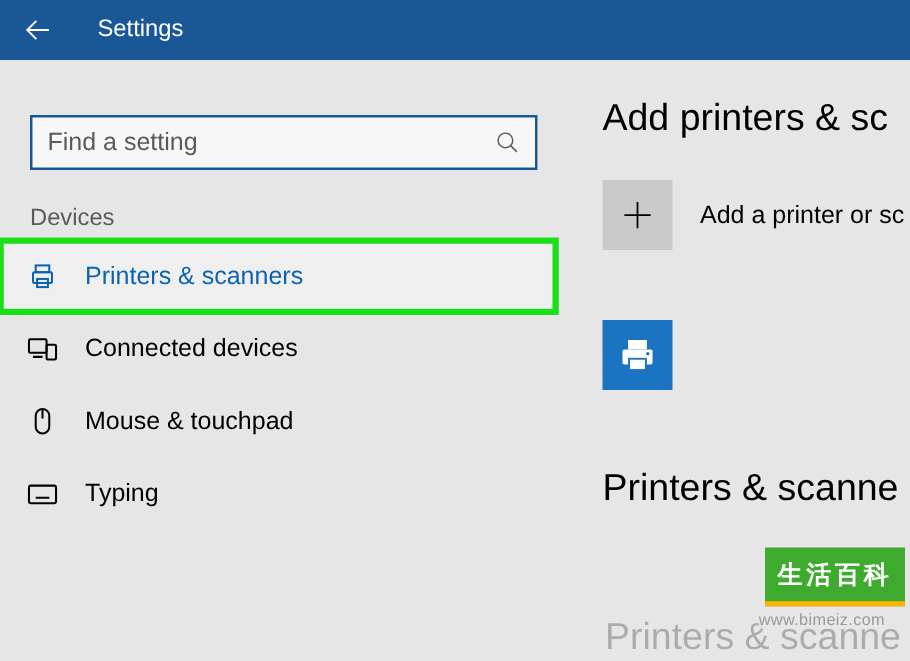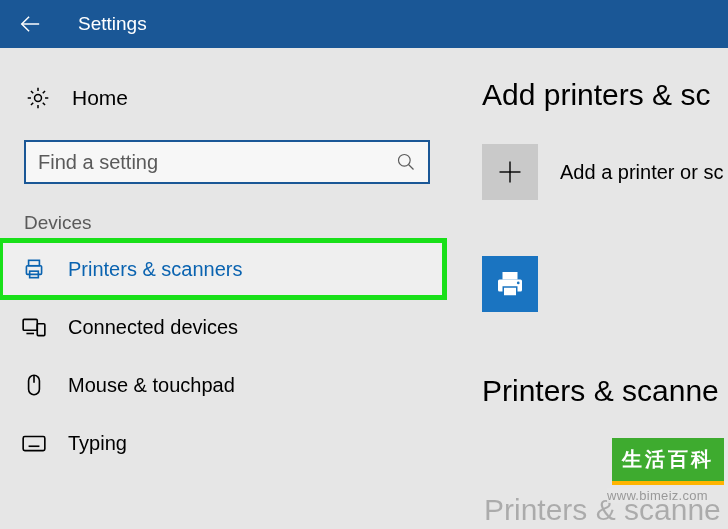--- a/index.html
+++ b/index.html
@@ -103,29 +103,20 @@
       <polyline points="11,4 3,12 11,20"></polyline>
     </svg>
   </div>
   <div class="titlebar-title">Settings</div>
 </div>
 
 <div class="body-area">
 
   <div class="sidebar">
 
-    <div class="home-row">
-      <span class="icon-slot">
-        <svg width="26" height="26" viewBox="0 0 24 24" fill="none" stroke="#000" stroke-width="1.4">
-          <circle cx="12" cy="12" r="3.2"></circle>
-          <path d="M12 2.5v3M12 18.5v3M21.5 12h-3M5.5 12h-3M18.5 5.5l-2.1 2.1M7.6 16.4l-2.1 2.1M18.5 18.5l-2.1-2.1M7.6 7.6 5.5 5.5"></path>
-        </svg>
-      </span>
-      <span class="home-label">Home</span>
-    </div>
 
     <div class="search-box">
       <input type="text" placeholder="Find a setting" style="">
       <svg width="20" height="20" viewBox="0 0 24 24" fill="none" stroke="#5a5a5a" stroke-width="1.4">
         <circle cx="10" cy="10" r="7"></circle>
         <line x1="21" y1="21" x2="15" y2="15"></line>
       </svg>
     </div>
 
     <div class="category-label">Devices</div>

